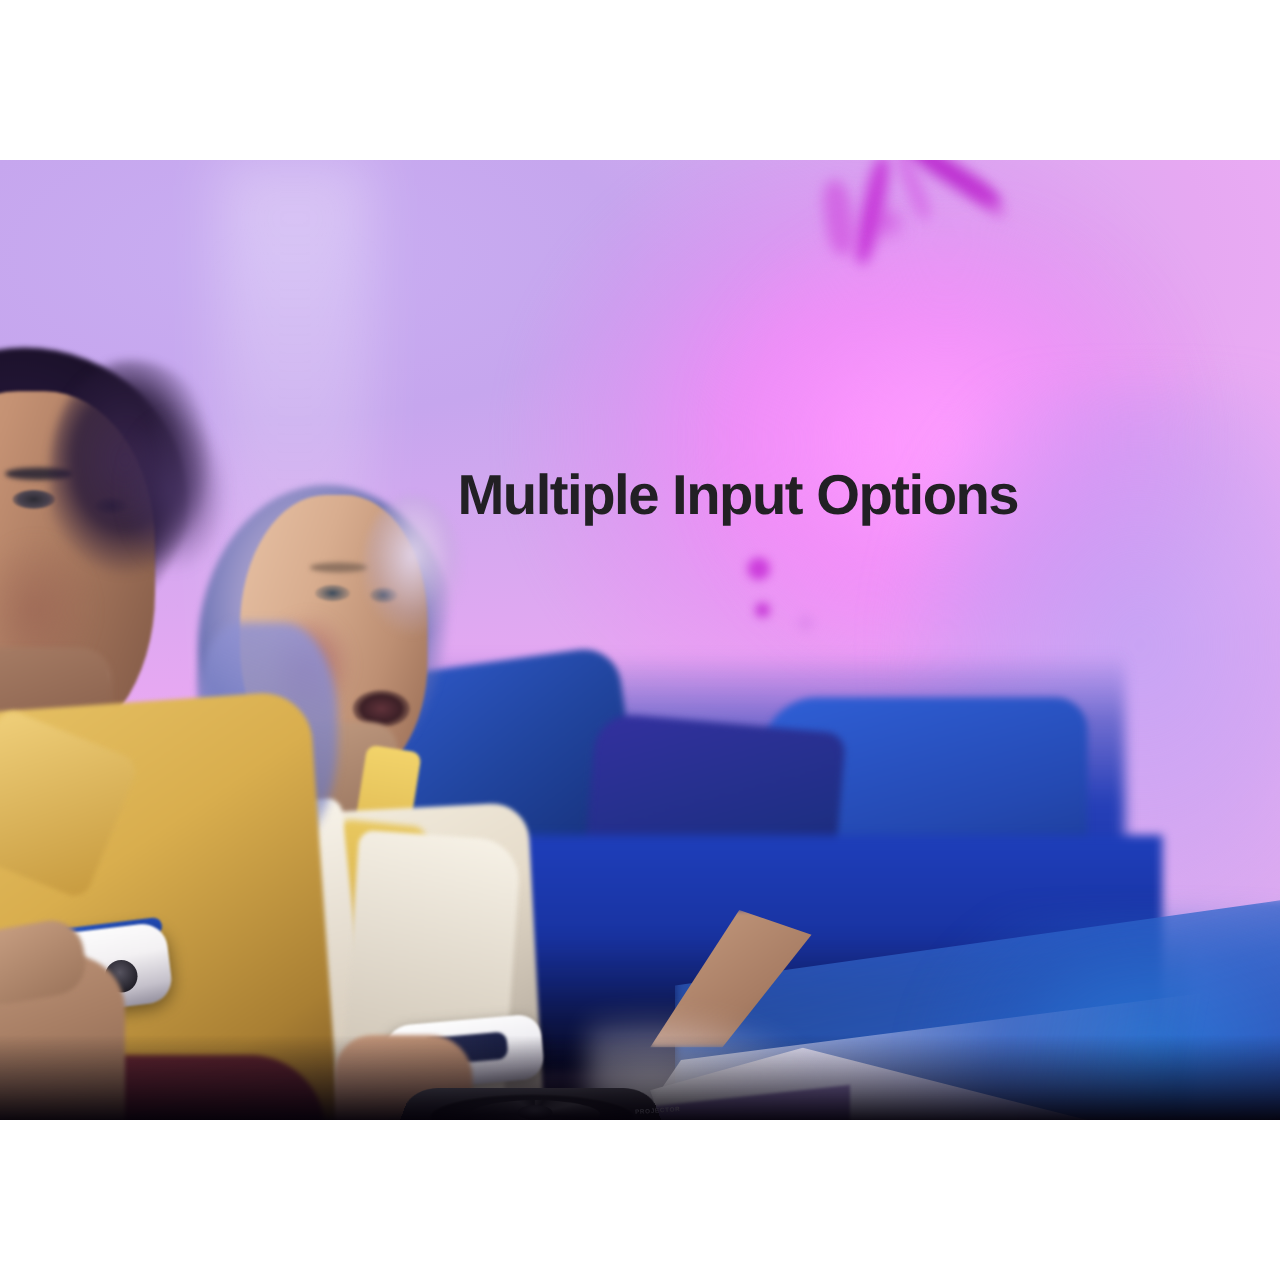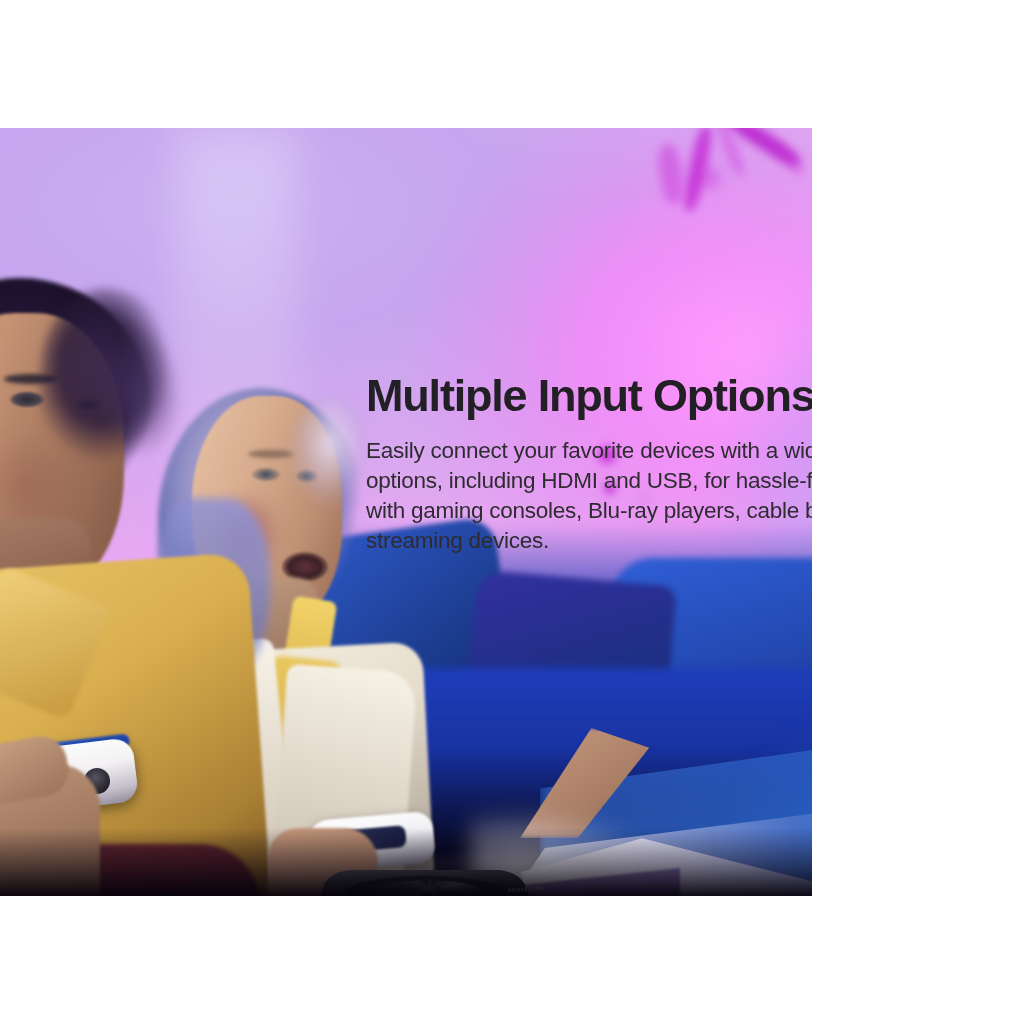--- a/index.html
+++ b/index.html
@@ -18,21 +18,21 @@
     width: 1024px;
     height: 1024px;
     background: #ffffff;
   }
 
   
   #banner {
     position: absolute;
     left: 0;
     top: 128px;
-    width: 812px;
+    width: 1024px;
     height: 768px;
     overflow: hidden;
     background: #2a1840;
   }
 
   .layer { position: absolute; }
 
   
   .wall-base {
     left: 0; top: 0; width: 1024px; height: 768px;
@@ -577,21 +577,20 @@
       <div class="layer pj-fan-blade"></div>
       <div class="layer pj-hub"></div>
 
       <div class="pj-brand">PROJECTOR</div>
     </div>
 
     <div class="layer bottom-vignette"></div>
 
     <div id="text-block">
       <h1 id="headline">Multiple Input Options</h1>
-      <p id="subcopy">Easily connect your favorite devices with a wide range of input options, including HDMI and USB, for hassle-free compatibility with gaming consoles, Blu-ray players, cable boxes, and streaming devices.</p>
     </div>
 
   </div>
 
   <div class="letterbox top"></div>
   <div class="letterbox bottom"></div>
 
 </div>
 
 </body></html>

